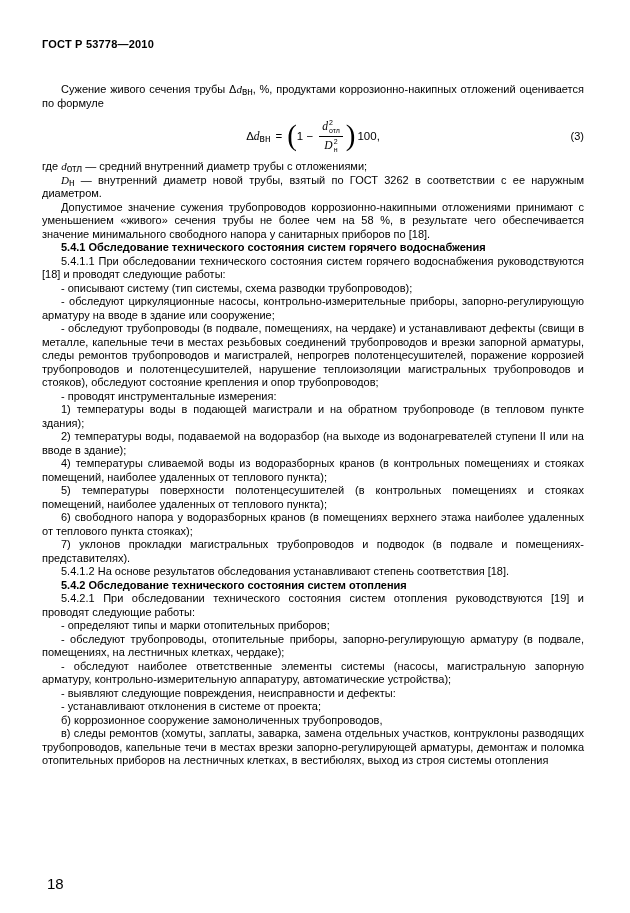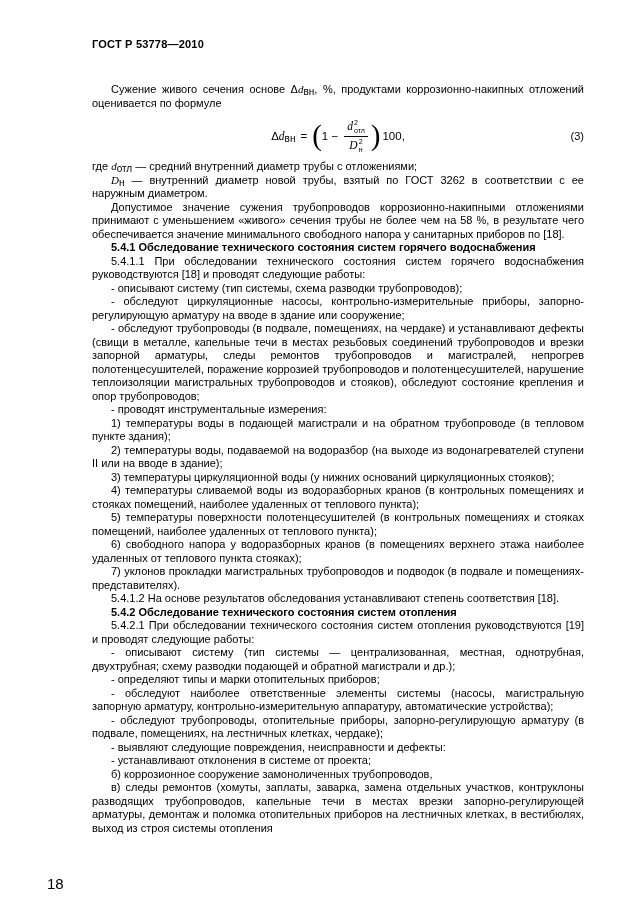--- a/index.html
+++ b/index.html
@@ -3,21 +3,21 @@
 <meta charset="utf-8">
 <style>
   * { margin:0; padding:0; box-sizing:border-box; }
   html, body { width:630px; }
   body {
     width:630px; height:913px;
     background:#ffffff; color:#000;
     font-family:"Liberation Sans","DejaVu Sans",sans-serif;
     position:relative; overflow:hidden;
   }
-  .page { padding:38px 46px 0 59px;margin-left:33px; }
+  .page { padding:38px 46px 0 42px; }
   .doc-header { font-size:11px; font-weight:bold; letter-spacing:.2px; margin-bottom:33px; }
   .para { font-size:11px; line-height:13.5px; text-align:justify; text-indent:19px; }
   .no-indent { text-indent:0; }
   .bold { font-weight:bold; }
   sub { font-size:10px; line-height:0; position:relative; top:2px; vertical-align:baseline; }
   .var { font-style:italic; font-family:"Liberation Serif","DejaVu Serif",serif; }
   .formula-block { position:relative; margin:7px 0 5px; min-height:38px;
     display:flex; align-items:center; justify-content:center; font-size:11.5px; }
   .formula-inner { display:inline-flex; align-items:center; }
   .f-op { margin:0 5px; }
@@ -35,21 +35,21 @@
 </style>
 </head>
 <body>
 
 <div class="page">
 
   <div class="doc-header">ГОСТ Р 53778—2010</div>
 
   <div>
 
-    <p class="para"><span>Сужение живого сечения основе Δ</span><span class="var">d</span><sub>вн</sub><span>, %, продуктами коррозионно-накипных отложений оценивается по формуле</span></p>
+    <p class="para"><span>Сужение живого сечения трубы Δ</span><span class="var">d</span><sub>вн</sub><span>, %, продуктами коррозионно-накипных отложений оценивается по формуле</span></p>
 
     <div class="formula-block">
       <div class="formula-inner">
         <span><span>Δ</span><span class="var">d</span><sub>вн</sub></span>
         <span class="f-op">=</span>
         <span class="bigp">(</span>
         <span class="f-one">1 −</span>
         <span class="frac">
           <span class="num"><span class="var">d</span><span class="supsub">
                 <span>2</span>
@@ -73,32 +73,30 @@
     <div>
         <p class="para">Допустимое значение сужения трубопроводов коррозионно-накипными отложениями принимают с уменьшением «живого» сечения трубы не более чем на 58 %, в результате чего обеспечивается значение минимального свободного напора у санитарных приборов по [18].</p>
         <p class="para bold">5.4.1 Обследование технического состояния систем горячего водоснабжения</p>
         <p class="para">5.4.1.1 При обследовании технического состояния систем горячего водоснабжения руководствуются [18] и проводят следующие работы:</p>
         <p class="para">- описывают систему (тип системы, схема разводки трубопроводов);</p>
         <p class="para">- обследуют циркуляционные насосы, контрольно-измерительные приборы, запорно-регулирующую арматуру на вводе в здание или сооружение;</p>
         <p class="para">- обследуют трубопроводы (в подвале, помещениях, на чердаке) и устанавливают дефекты (свищи в металле, капельные течи в местах резьбовых соединений трубопроводов и врезки запорной арматуры, следы ремонтов трубопроводов и магистралей, непрогрев полотенцесушителей, поражение коррозией трубопроводов и полотенцесушителей, нарушение теплоизоляции магистральных трубопроводов и стояков), обследуют состояние крепления и опор трубопроводов;</p>
         <p class="para">- проводят инструментальные измерения:</p>
         <p class="para">1) температуры воды в подающей магистрали и на обратном трубопроводе (в тепловом пункте здания);</p>
         <p class="para">2) температуры воды, подаваемой на водоразбор (на выходе из водонагревателей ступени II или на вводе в здание);</p>
-        <p class="para">3) температуры циркуляционной воды (у нижних оснований циркуляционных стояков);</p>
         <p class="para">4) температуры сливаемой воды из водоразборных кранов (в контрольных помещениях и стояках помещений, наиболее удаленных от теплового пункта);</p>
         <p class="para">5) температуры поверхности полотенцесушителей (в контрольных помещениях и стояках помещений, наиболее удаленных от теплового пункта);</p>
         <p class="para">6) свободного напора у водоразборных кранов (в помещениях верхнего этажа наиболее удаленных от теплового пункта стояках);</p>
         <p class="para">7) уклонов прокладки магистральных трубопроводов и подводок (в подвале и помещениях-представителях).</p>
         <p class="para">5.4.1.2 На основе результатов обследования устанавливают степень соответствия [18].</p>
         <p class="para bold">5.4.2 Обследование технического состояния систем отопления</p>
         <p class="para">5.4.2.1 При обследовании технического состояния систем отопления руководствуются [19] и проводят следующие работы:</p>
-        <p class="para">- описывают систему (тип системы — централизованная, местная, однотрубная, двухтрубная; схему разводки подающей и обратной магистрали и др.);</p>
         <p class="para">- определяют типы и марки отопительных приборов;</p>
+        <p class="para">- обследуют трубопроводы, отопительные приборы, запорно-регулирующую арматуру (в подвале, помещениях, на лестничных клетках, чердаке);</p>
         <p class="para">- обследуют наиболее ответственные элементы системы (насосы, магистральную запорную арматуру, контрольно-измерительную аппаратуру, автоматические устройства);</p>
-        <p class="para">- обследуют трубопроводы, отопительные приборы, запорно-регулирующую арматуру (в подвале, помещениях, на лестничных клетках, чердаке);</p>
         <p class="para">- выявляют следующие повреждения, неисправности и дефекты:</p>
         <p class="para">- устанавливают отклонения в системе от проекта;</p>
         <p class="para">б) коррозионное сооружение замоноличенных трубопроводов,</p>
         <p class="para">в) следы ремонтов (хомуты, заплаты, заварка, замена отдельных участков, контруклоны разводящих трубопроводов, капельные течи в местах врезки запорно-регулирующей арматуры, демонтаж и поломка отопительных приборов на лестничных клетках, в вестибюлях, выход из строя системы отопления</p>
       </div>
 
   </div>
 
   <div class="page-number">18</div>
 </div>

